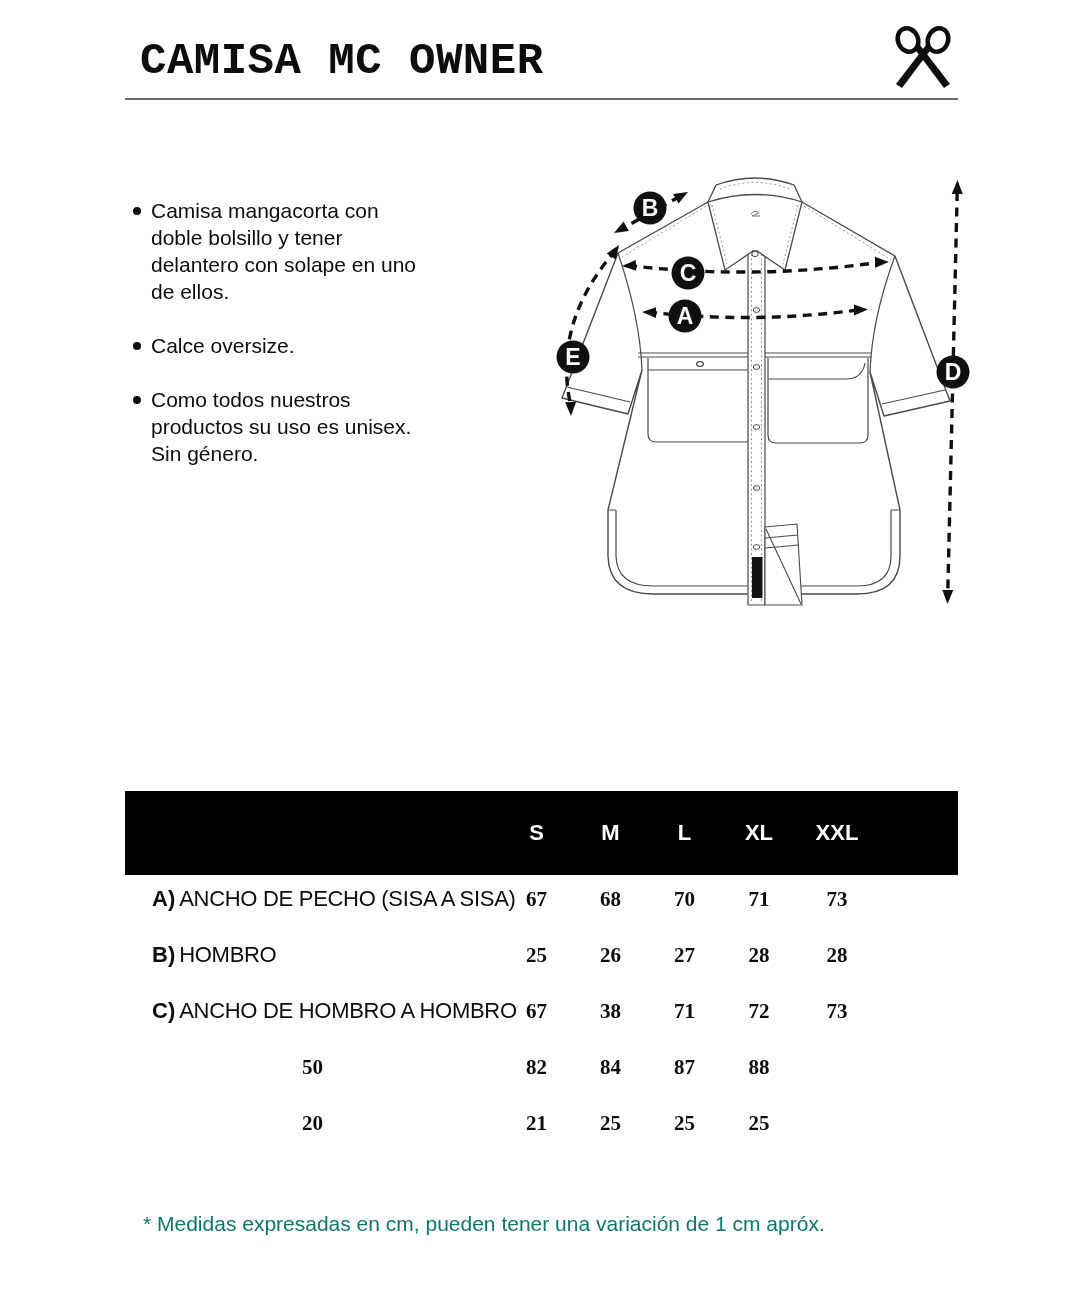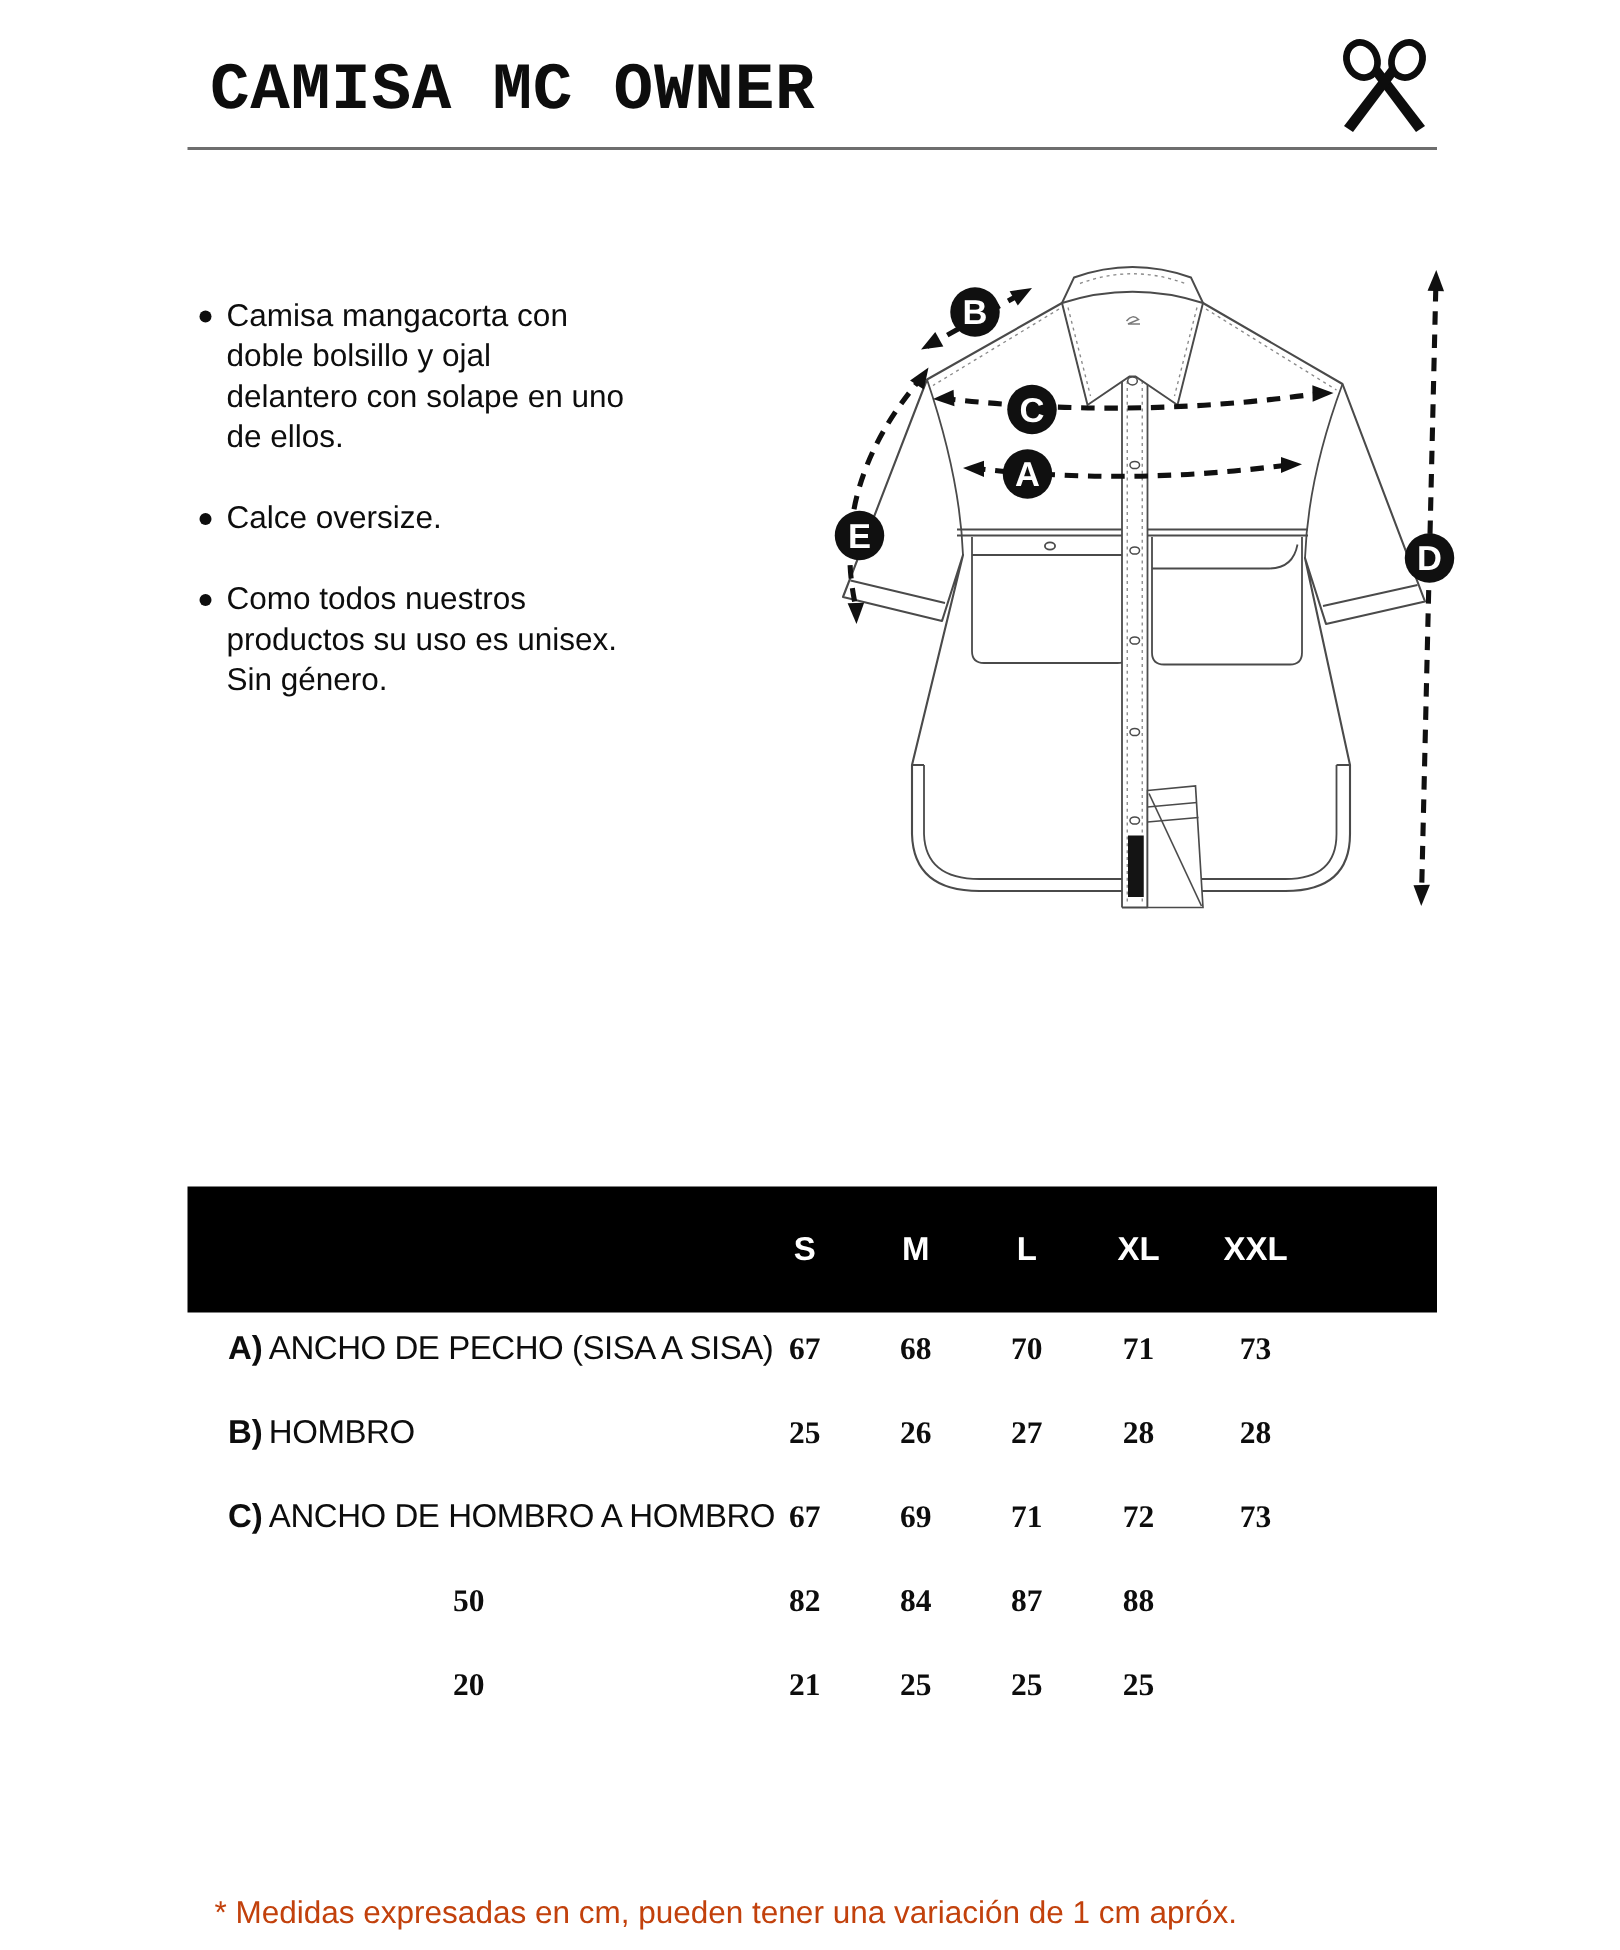--- a/index.html
+++ b/index.html
@@ -45,21 +45,21 @@
     display: grid; grid-template-columns: 375px 73px 75px 73px 76px 80px;
     align-items: center;
   }
   .trow .label-cell {
     padding-left: 27px; font-size: 22px; letter-spacing: -0.3px; color: #0d0d0d; white-space: nowrap;
   }
   .trow .label-cell b { letter-spacing: 0; margin-right: 4px; }
   .trow .val-cell { text-align: center; font-weight: bold; font-size: 21px; color: #0d0d0d; font-family: Liberation Serif, serif; }
 
   
-  .footnote { left: 143px; top: 1264px; font-size: 21px; color: #c2410c; }
+  .footnote { left: 143px; top: 1212px; font-size: 21px; color: #0f766e; }
 
   svg text.marker-letter {
     font-family: "Liberation Sans", sans-serif; font-weight: bold; font-size: 23px; fill: #fff;
     text-anchor: middle;
   }
 </style>
 </head>
 <body>
 
 <div class="abs title">CAMISA MC OWNER</div>
@@ -74,21 +74,21 @@
     <polygon points="42,21 48,24 18,64 12,60" fill="#0d0d0d"></polygon>
   </svg>
 </div>
 
 <div class="abs rule"></div>
 
 <div class="abs bullets">
   <div class="bullet-item">
     <span class="bullet-dot"></span>
     <span class="bullet-text">Camisa mangacorta con
-doble bolsillo y ojal
+doble bolsillo y tener
 delantero con solape en uno
 de ellos.</span>
   </div>
   <div class="bullet-item">
     <span class="bullet-dot"></span>
     <span class="bullet-text">Calce oversize.</span>
   </div>
   <div class="bullet-item">
     <span class="bullet-dot"></span>
     <span class="bullet-text">Como todos nuestros
@@ -230,21 +230,21 @@
     <div class="val-cell">25</div>
     <div class="val-cell">26</div>
     <div class="val-cell">27</div>
     <div class="val-cell">28</div>
     <div class="val-cell">28</div>
   </div>
 
   <div class="trow">
     <div class="label-cell"><b>C)</b><span>ANCHO DE HOMBRO A HOMBRO</span></div>
     <div class="val-cell">67</div>
-    <div class="val-cell">69</div>
+    <div class="val-cell">38</div>
     <div class="val-cell">71</div>
     <div class="val-cell">72</div>
     <div class="val-cell">73</div>
   </div>
 
   <div class="trow">
     <div class="val-cell">50</div>
     <div class="val-cell">82</div>
     <div class="val-cell">84</div>
     <div class="val-cell">87</div>

